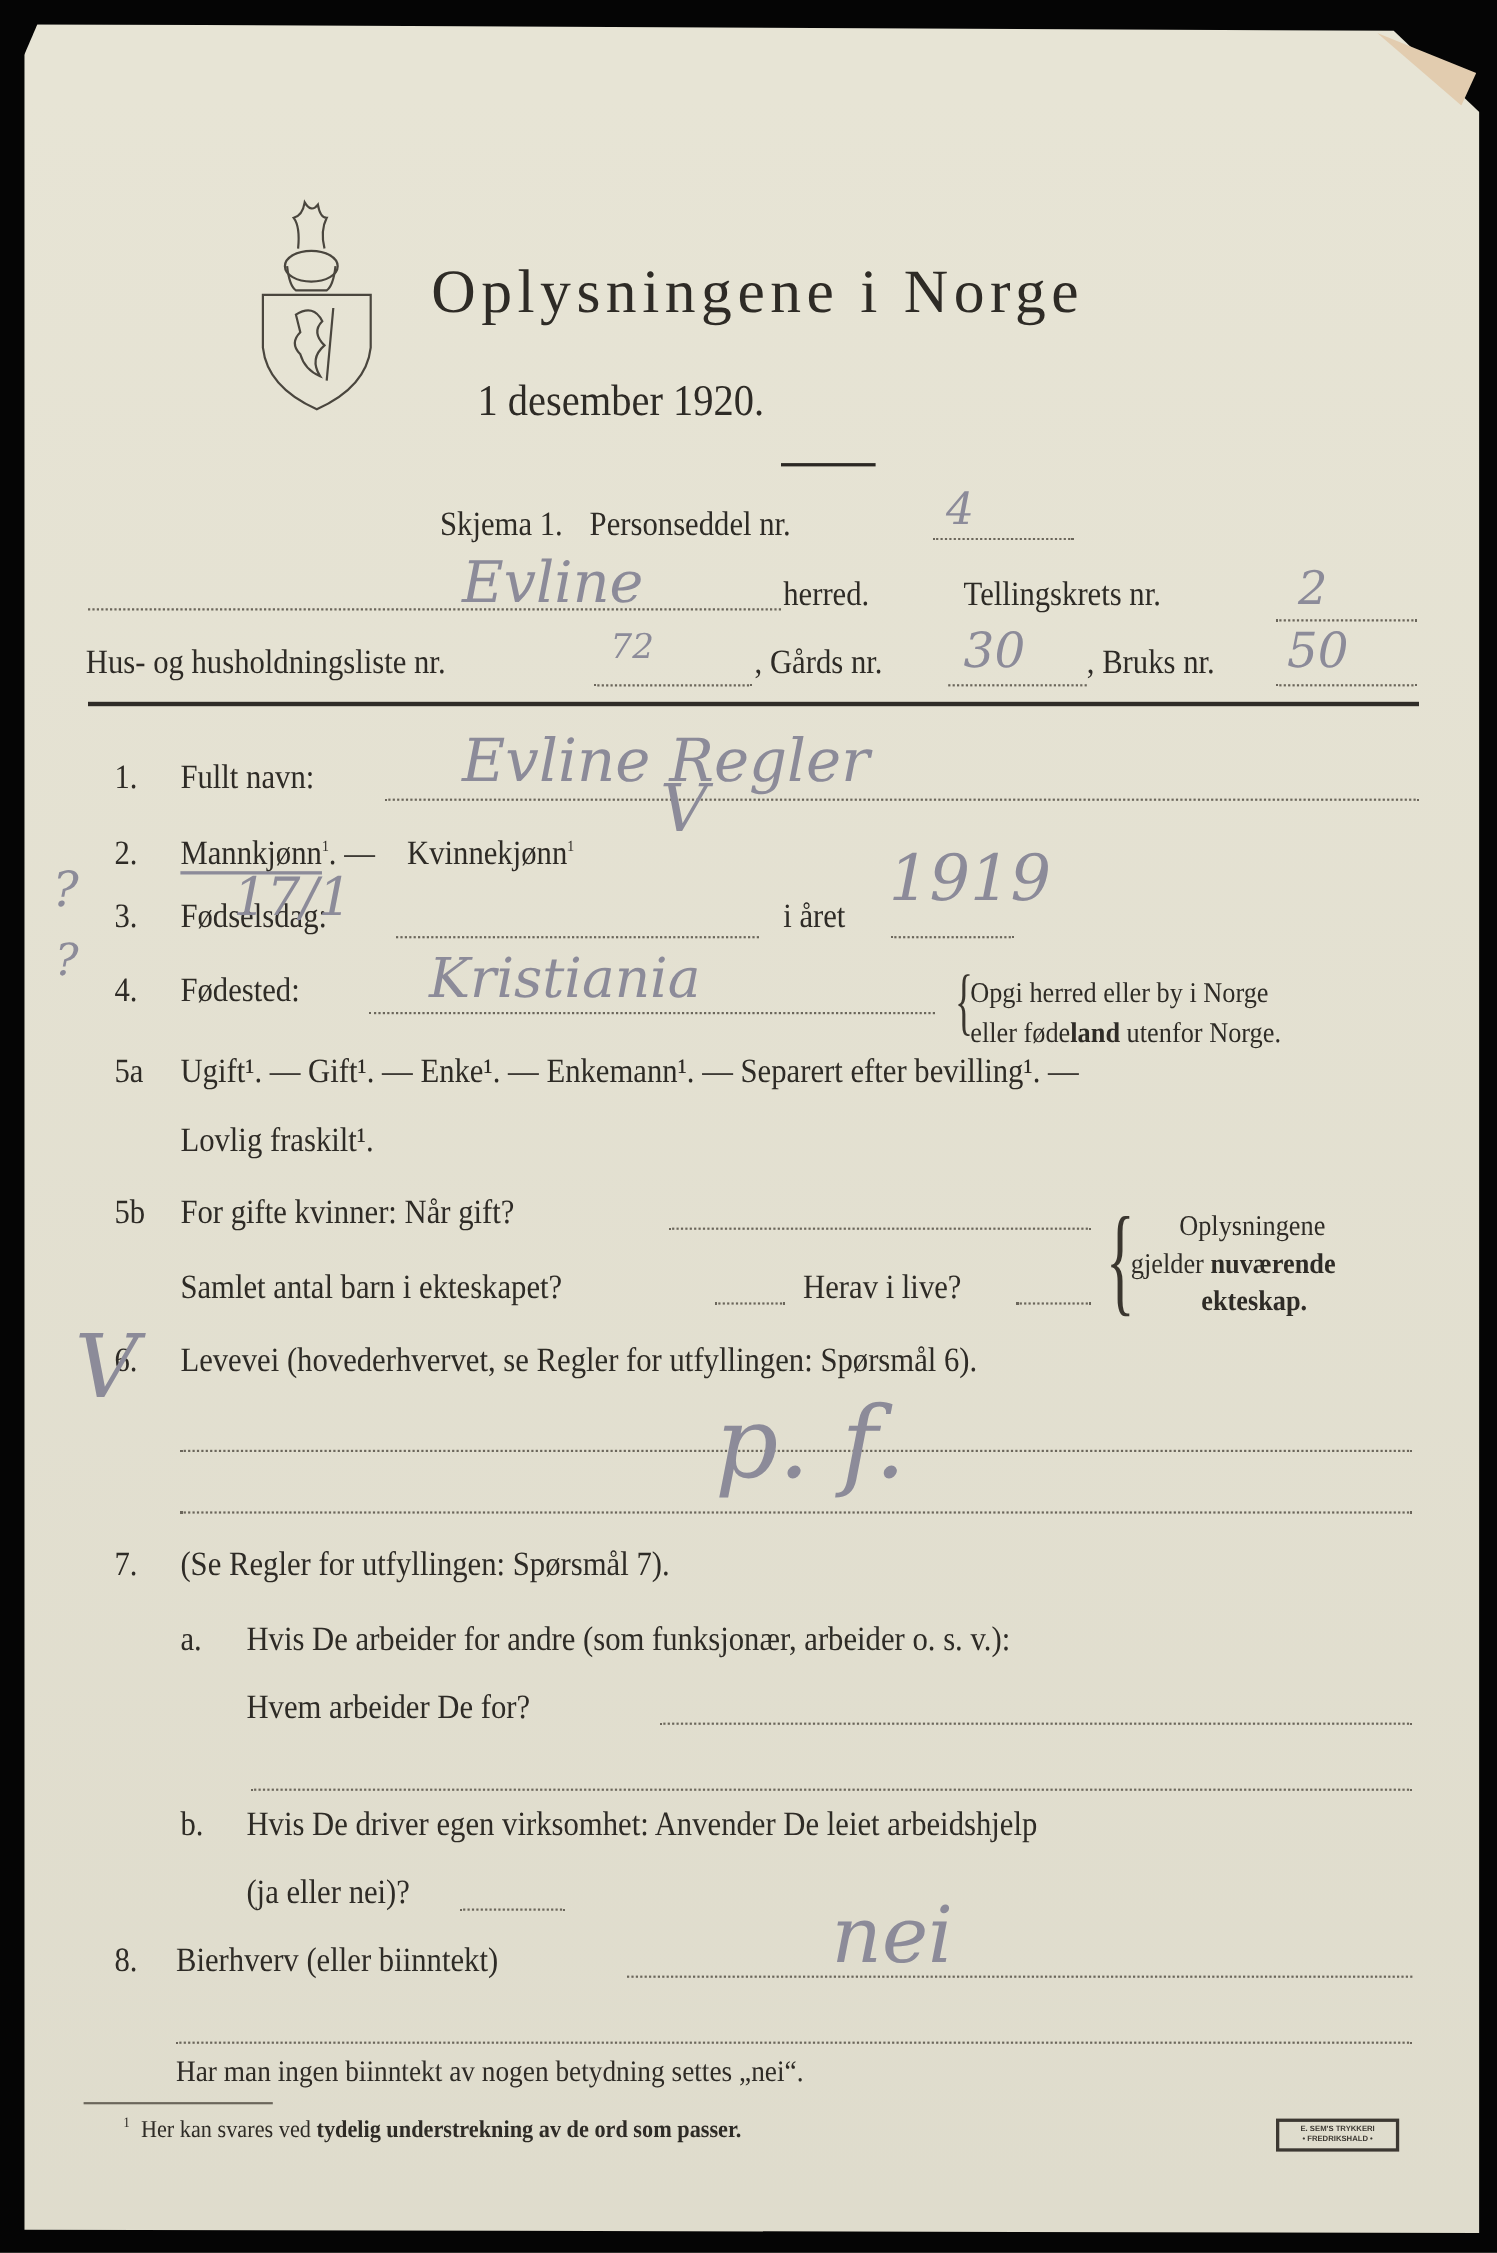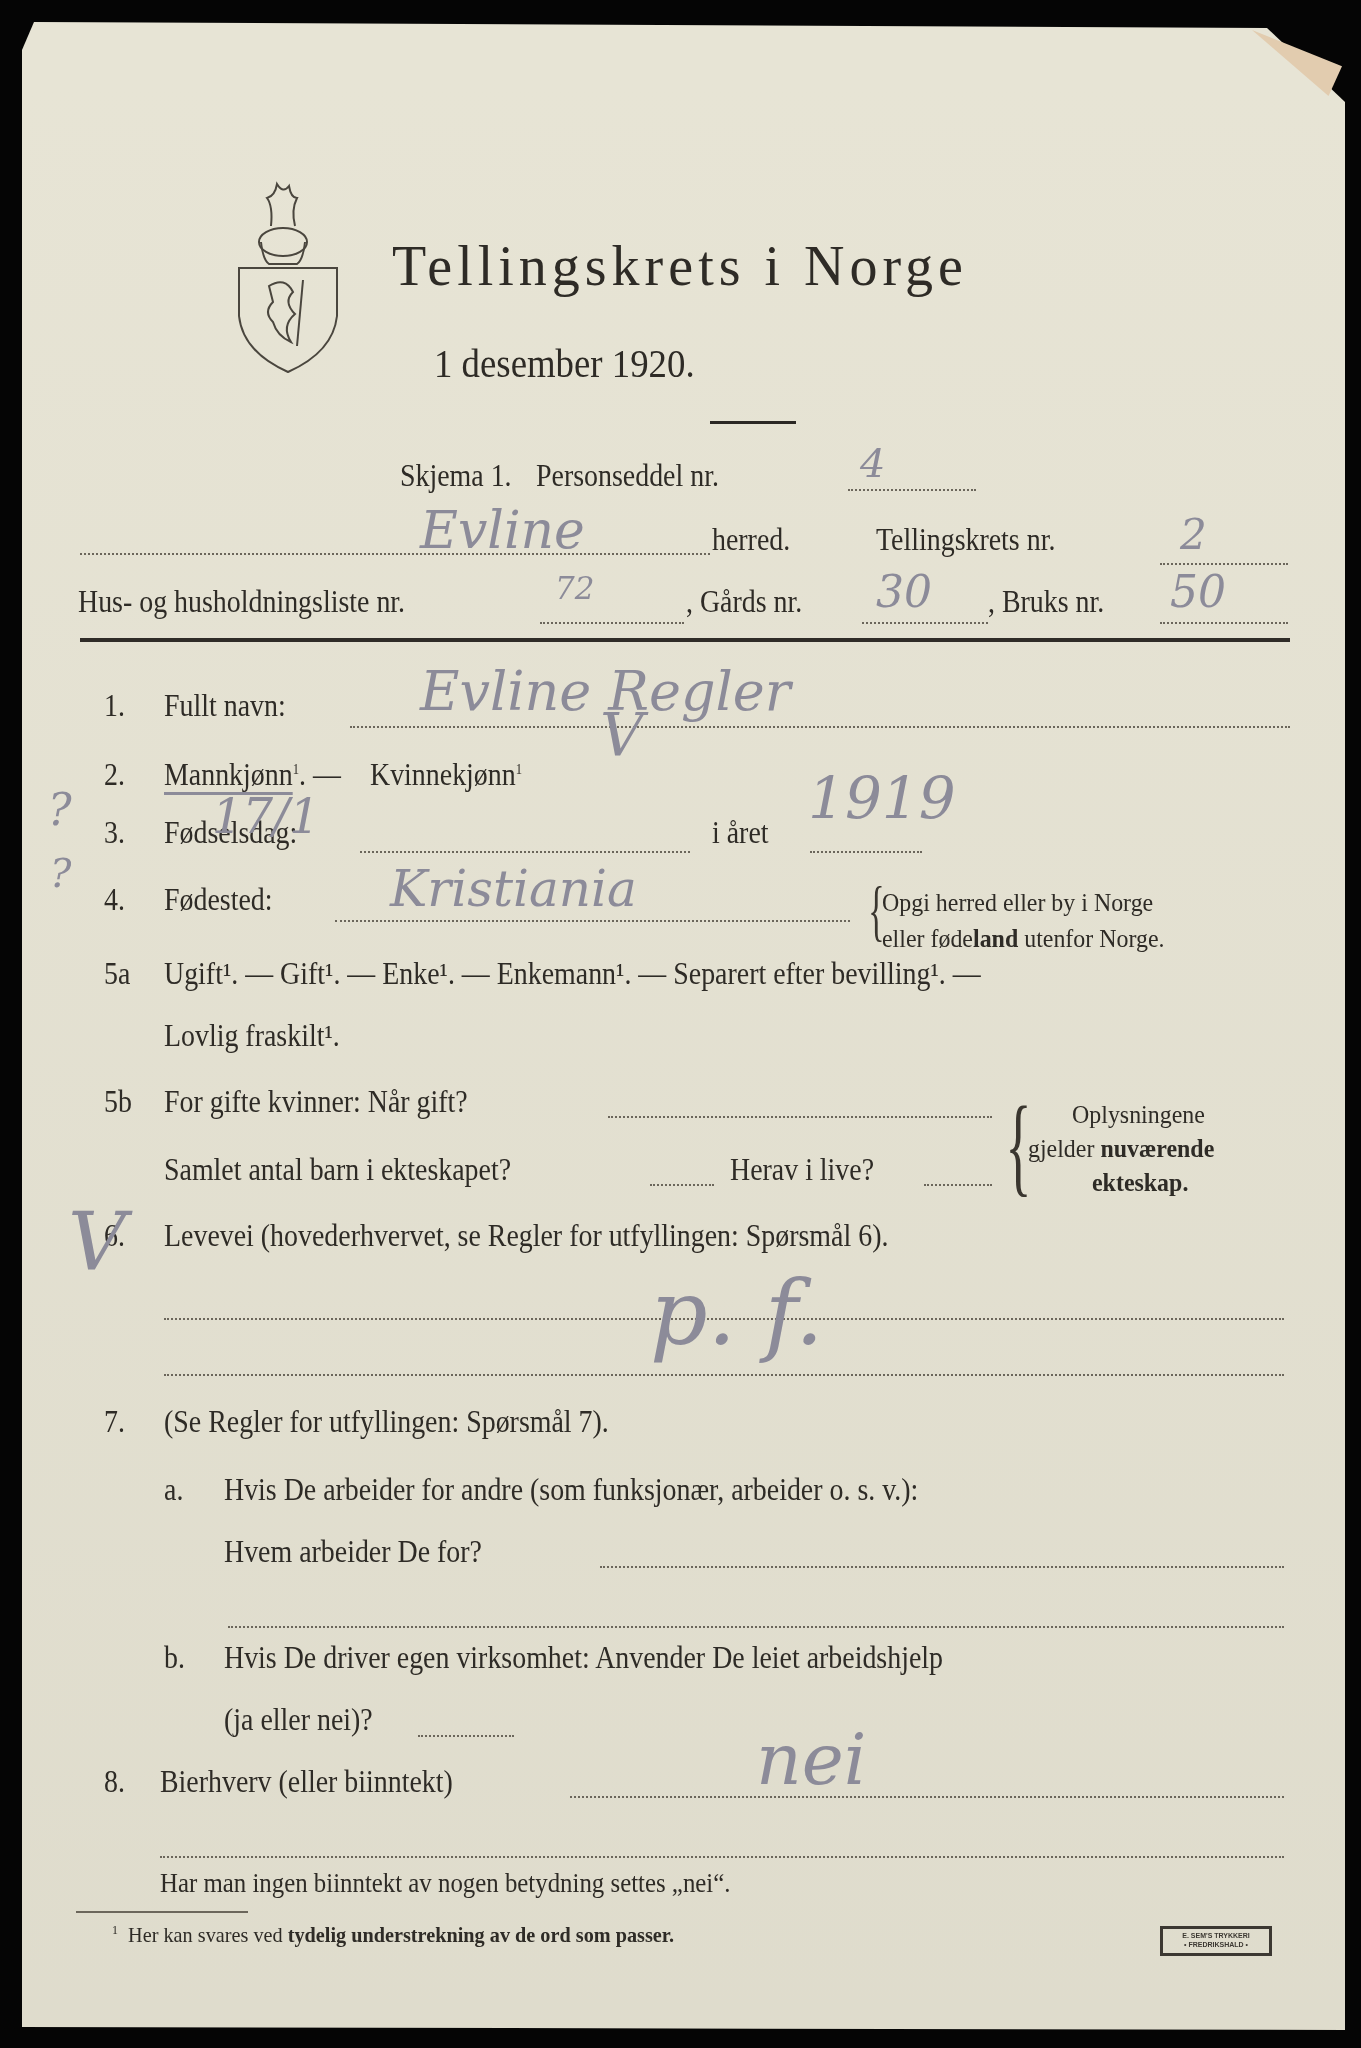--- a/index.html
+++ b/index.html
@@ -41,21 +41,21 @@
       <path d="M38 50 Q40 30 34 22 Q42 20 44 8 Q50 18 56 10 Q58 22 64 22 Q58 34 62 50"></path>
       <ellipse cx="50" cy="66" rx="24" ry="14"></ellipse>
       <path d="M28 66 Q30 84 36 88 L64 88 Q70 84 72 66"></path>
       <path d="M6 92 L104 92 L104 140 Q100 176 55 196 Q10 176 6 140 Z"></path>
       <path d="M36 110 Q52 100 60 116 Q50 126 62 138 Q48 150 58 166 Q44 160 40 146 Q30 136 40 126 Z"></path>
       <path d="M70 104 L64 170"></path>
     </g>
   </svg>
 </div>
 
-<div class="abs title">Tellingskrets i Norge</div>
+<div class="abs title">Oplysningene i Norge</div>
 <div class="abs subtitle">1 desember 1920.</div>
 <div class="abs short-rule"></div>
 
 <div class="abs t" style="left:400px;top:458px;">Skjema 1.</div>
 <div class="abs t" style="left:536px;top:458px;">Personseddel nr.</div>
 <div class="dots" style="left:848px;top:489px;width:128px;"></div>
 <div class="hand" style="left:860px;top:440px;font-size:40px;">4</div>
 
 <div class="dots" style="left:80px;top:553px;width:630px;"></div>
 <div class="hand" style="left:420px;top:500px;font-size:52px;">Evline</div>

